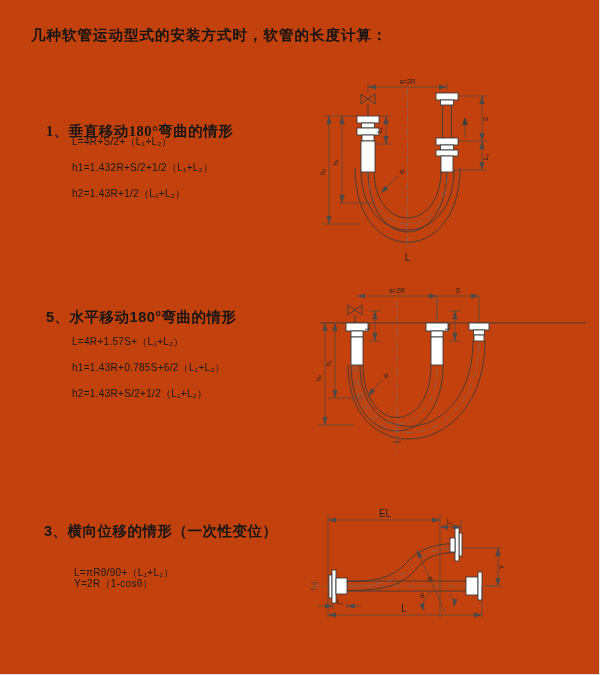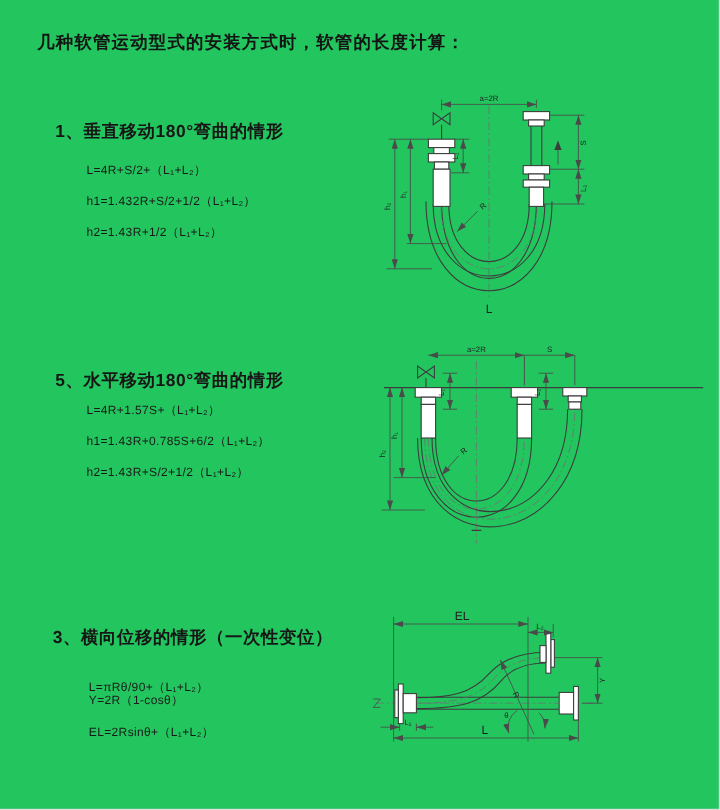--- a/index.html
+++ b/index.html
@@ -1,17 +1,17 @@
 <!DOCTYPE html>
 <html><head>
 <meta charset="utf-8">
 <style>
   html,body{margin:0;padding:0;background:#fff;}
   #page{
-    position:relative;width:600px;height:675px;background:#22c55e;
+    position:relative;width:600px;height:675px;background:#c2410c;
     font-family:"Liberation Sans","DejaVu Sans",sans-serif;color:#1c1c1c;
     border-right:1px solid #e3e3e3;border-bottom:1px solid #dedede;
     box-sizing:border-box;overflow:hidden;
   }
   .title{
     position:absolute;left:31px;top:26px;font-size:14.5px;font-weight:700;
     letter-spacing:1px;color:#141414;
   }
   .sec-heading{
     position:absolute;font-size:14.5px;font-weight:700;color:#161616;letter-spacing:.5px;
@@ -28,34 +28,33 @@
   .dtl{font-size:10px;}
   .solid{fill:#3c3c3c;stroke:none;}
 </style>
 </head>
 <body>
 
 <div id="page">
 
   <div class="title">几种软管运动型式的安装方式时，软管的长度计算：</div>
 
-  <div class="sec-heading" style="left:46px;top:100px;">1、垂直移动180°弯曲的情形</div>
+  <div class="sec-heading" style="left:46px;top:122px;font-family:Liberation Serif, serif;">1、垂直移动180°弯曲的情形</div>
   <div class="formula" style="left:72px;top:135px;">L=4R+S/2+（L₁+L₂）</div>
   <div class="formula" style="left:72px;top:161px;text-align:center;">h1=1.432R+S/2+1/2（L₁+L₂）</div>
   <div class="formula" style="left:72px;top:187px;">h2=1.43R+1/2（L₁+L₂）</div>
 
   <div class="sec-heading" style="left:46px;top:308px;">5、水平移动180°弯曲的情形</div>
   <div class="formula" style="left:72px;top:335px;">L=4R+1.57S+（L₁+L₂）</div>
   <div class="formula" style="left:72px;top:361px;">h1=1.43R+0.785S+6/2（L₁+L₂）</div>
   <div class="formula" style="left:72px;top:387px;">h2=1.43R+S/2+1/2（L₁+L₂）</div>
 
   <div class="sec-heading" style="left:44px;top:522px;">3、横向位移的情形（一次性变位）</div>
   <div class="formula" style="left:74px;top:566px;">L=πRθ/90+（L₁+L₂）</div>
   <div class="formula" style="left:74px;top:577px;">Y=2R（1-cosθ）</div>
-  <div class="formula" style="left:74px;top:603px;">EL=2Rsinθ+（L₁+L₂）</div>
 
   <svg style="left:310px;top:72px;" width="280" height="195" viewBox="0 0 280 195">
     <defs>
       <pattern id="braid" width="4" height="4" patternUnits="userSpaceOnUse">
         <path d="M0,4 L4,0 M0,0 L4,4" stroke="#5a5a5a" stroke-width="0.5"></path>
       </pattern>
       <marker id="ma" markerWidth="9" markerHeight="6" refX="8" refY="2.6" orient="auto-start-reverse" markerUnits="userSpaceOnUse">
         <path d="M0,0 L8,2.6 L0,5.2 z" fill="#4a4a4a"></path>
       </marker>
     </defs>

